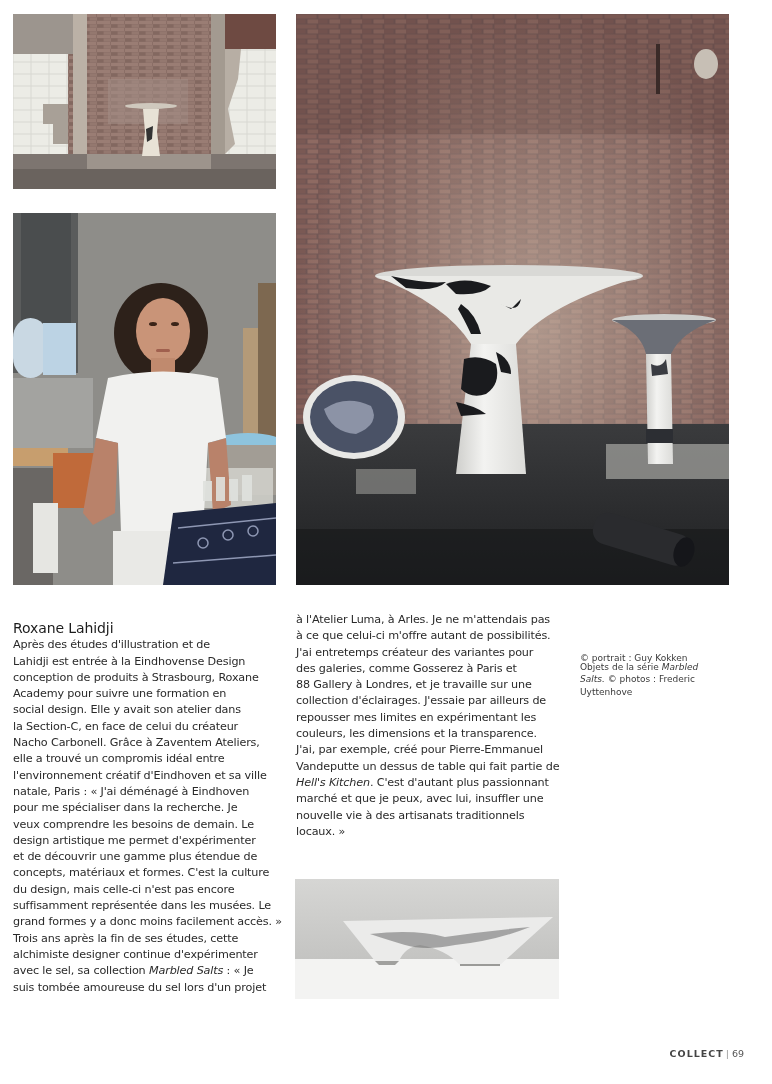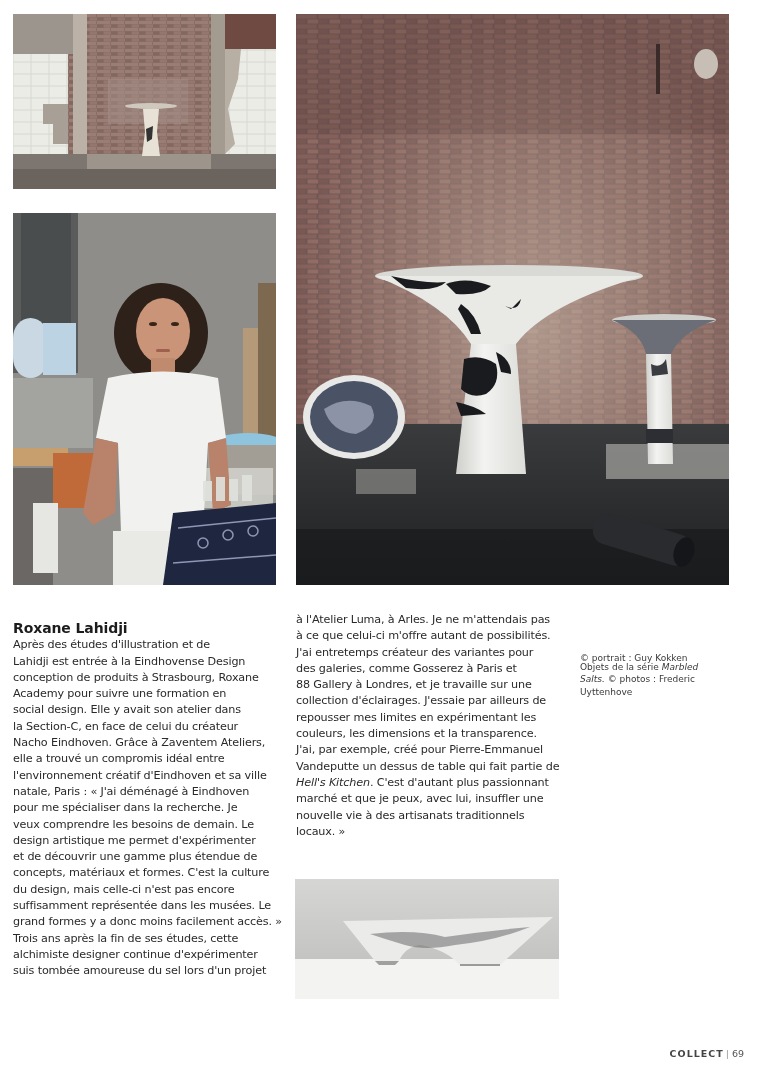--- a/index.html
+++ b/index.html
@@ -1,21 +1,21 @@
 <!DOCTYPE html>
 <html><head>
 <meta charset="utf-8">
 <style>
   html, body { margin:0; padding:0; background:#fff; }
   body { width:772px; height:1084px; position:relative; overflow:hidden;
          font-family:"DejaVu Sans", sans-serif; color:#2a2a2a; }
   .img { position:absolute; overflow:hidden; }
   .txt { position:absolute; font-size:11.2px; line-height:16.3px; letter-spacing:-0.15px; }
   .txt p { margin:0; }
-  h2 { margin:0 0 1px 0; font-size:14px; font-weight:bold; color:#1c1c1c; letter-spacing:-0.1px; }
+  h2 { margin:0 0 1px 0; font-size:14px; font-weight:normal; color:#1c1c1c; letter-spacing:-0.1px; }
   .cap { position:absolute; left:580px; font-size:9px; line-height:12.3px; color:#3a3a3a; }
   .folio { position:absolute; right:28px; top:1048px; font-size:9.5px; color:#555; letter-spacing:1px; }
   .folio b { color:#444; }
   .folio .sep { color:#999; margin:0 2px; }
   .folio .num { letter-spacing:0; }
 </style>
 </head>
 <body>
 
 <div class="img" style="left:13px;top:14px;width:263px;height:175px;background:#8b7b72;">
@@ -184,34 +184,35 @@
 </div>
 
 <div class="txt" style="left:13px;top:620px;width:275px;">
   <h2>Roxane Lahidji</h2>
   <p>Après des études d'illustration et de</p>
   <p>Lahidji est entrée à la Eindhovense Design</p>
   <p>conception de produits à Strasbourg, Roxane</p>
   <p>Academy pour suivre une formation en</p>
   <p>social design. Elle y avait son atelier dans</p>
   <p>la Section-C, en face de celui du créateur</p>
-  <p>Nacho Eindhoven. Grâce à Zaventem Ateliers,</p>
+  <p>Nacho Carbonell. Grâce à Zaventem Ateliers,</p>
   <p>elle a trouvé un compromis idéal entre</p>
   <p>l'environnement créatif d'Eindhoven et sa ville</p>
   <p>natale, Paris : « J'ai déménagé à Eindhoven</p>
   <p>pour me spécialiser dans la recherche. Je</p>
   <p>veux comprendre les besoins de demain. Le</p>
   <p>design artistique me permet d'expérimenter</p>
   <p>et de découvrir une gamme plus étendue de</p>
   <p>concepts, matériaux et formes. C'est la culture</p>
   <p>du design, mais celle-ci n'est pas encore</p>
   <p>suffisamment représentée dans les musées. Le</p>
   <p>grand formes y a donc moins facilement accès. »</p>
   <p>Trois ans après la fin de ses études, cette</p>
   <p>alchimiste designer continue d'expérimenter</p>
+  <p><span>avec le sel, sa collection </span><em>Marbled Salts</em><span> : « Je</span></p>
   <p>suis tombée amoureuse du sel lors d'un projet</p>
 </div>
 
 <div class="txt" style="left:296px;top:612px;width:275px;">
   <p>à l'Atelier Luma, à Arles. Je ne m'attendais pas</p>
   <p>à ce que celui-ci m'offre autant de possibilités.</p>
   <p>J'ai entretemps créateur des variantes pour</p>
   <p>des galeries, comme Gosserez à Paris et</p>
   <p>88 Gallery à Londres, et je travaille sur une</p>
   <p>collection d'éclairages. J'essaie par ailleurs de</p>

